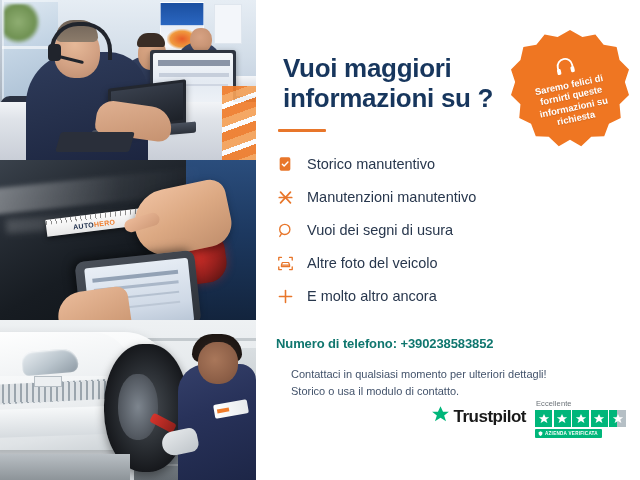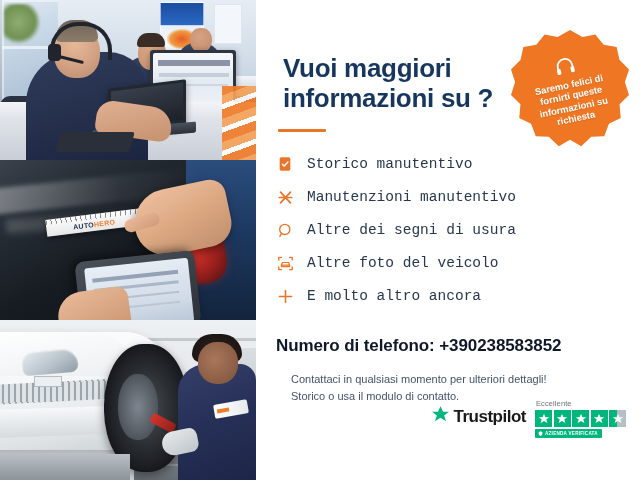--- a/index.html
+++ b/index.html
@@ -385,21 +385,20 @@
     height: 3px;
     background: #e8762a;
     margin: 16px 0 18px 2px;
     border-radius: 1px;
   }
 
   .feature-list {
     list-style: none;
     margin: 0;
     padding: 0;
-    font-family: Liberation Mono, monospace;
   }
   .feature-item {
     display: flex;
     align-items: center;
     gap: 13px;
     height: 28px;
     margin-bottom: 5px;
   }
   .feature-icon {
     flex: 0 0 18px;
@@ -413,22 +412,22 @@
   .feature-icon svg { display:block; }
   .feature-label {
     color: #28374d;
     font-size: 14.5px;
     line-height: 1;
     white-space: nowrap;
   }
 
   .phone-line {
     margin: 26px 0 8px 0;
-    color: #0f172a;
-    font-size: 17px;
+    color: #0f766e;
+    font-size: 13px;
     font-weight: bold;
     letter-spacing: -0.1px;
   }
   .contact-copy {
     margin: 15px;
     color: #43536b;
     font-size: 11px;
     line-height: 1.5;
   }
 
@@ -636,21 +635,21 @@
         <span class="feature-label">Manutenzioni manutentivo</span>
       </li>
 
       <li class="feature-item">
         <span class="feature-icon">
           <svg width="17" height="17" viewBox="0 0 24 24" fill="none" stroke="#e8762a" stroke-width="1.9" stroke-linecap="round">
             <circle cx="11" cy="10.5" r="7.2"></circle>
             <path d="M6.6 16.2L4 20.4"></path>
           </svg>
         </span>
-        <span class="feature-label">Altre dei segni di usura</span>
+        <span class="feature-label">Vuoi dei segni di usura</span>
       </li>
 
       <li class="feature-item">
         <span class="feature-icon">
           <svg width="17" height="17" viewBox="0 0 24 24" fill="none" stroke="#e8762a" stroke-width="1.9" stroke-linecap="round" stroke-linejoin="round">
             <path d="M2.5 7.2V3.4h3.8"></path>
             <path d="M17.7 3.4h3.8v3.8"></path>
             <path d="M21.5 16.8v3.8h-3.8"></path>
             <path d="M6.3 20.6H2.5v-3.8"></path>
             <path d="M6.2 14.2h11.6M7.6 10.6h8.8l1.4 3.6v2.2H6.2v-2.2z" stroke-width="1.7"></path>

